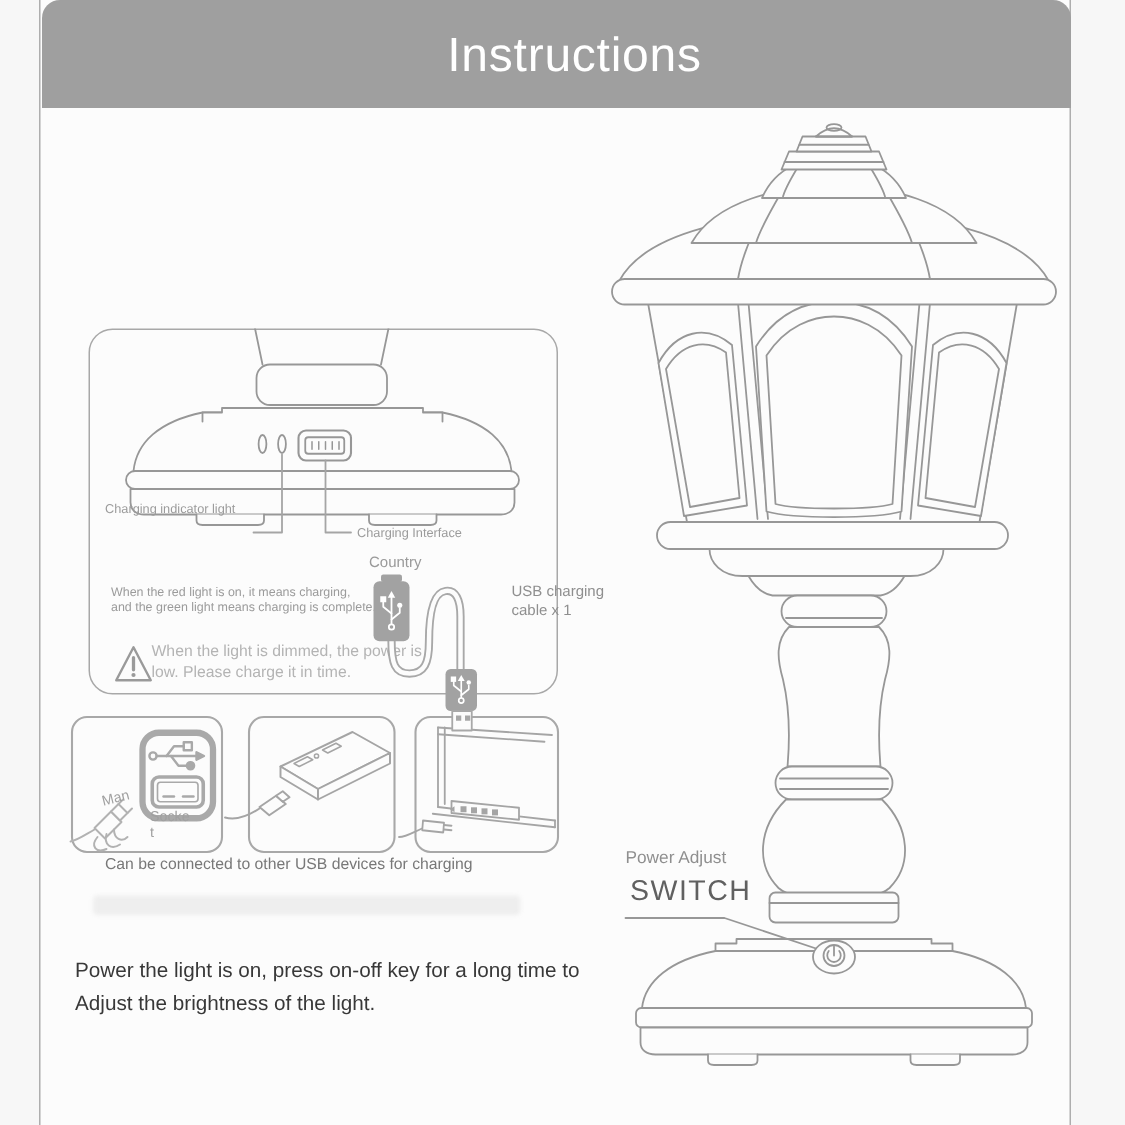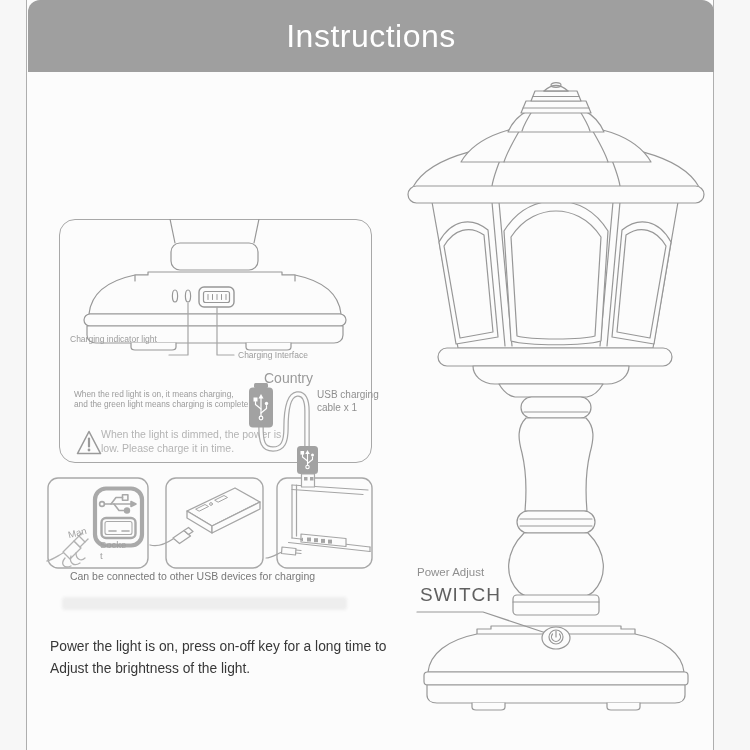--- a/index.html
+++ b/index.html
@@ -14,32 +14,33 @@
   #content-bg{left:27px;top:0;width:687px;height:750px;background:#fcfcfc;}
   .edge-line{top:0;width:1px;height:750px;background:#aeaeae;}
   #edge-left{left:26px;} #edge-right{left:713px;}
   #header-bar{
     left:28px;top:0;width:686px;height:72px;background:#9f9f9f;
     border-radius:12px 12px 0 0;
   }
   #page-title{
     width:100%;text-align:center;line-height:72px;font-size:32px;color:#ffffff;
     letter-spacing:0.5px;
+    padding-left:12px;
   }
   #charging-panel-box{
     left:59px;top:219px;width:311px;height:242px;
     border:1.5px solid #a8a8a8;border-radius:16px;background:transparent;
   }
   svg{display:block;}
   .lbl{color:#9b9b9b;font-size:8.5px;line-height:10px;}
   .note{color:#9b9b9b;font-size:8.3px;line-height:10px;}
   .warn{color:#b4b4b4;font-size:10.5px;line-height:13px;}
-  .cable-lbl{color:#8f8f8f;font-size:10px;line-height:12.5px;}
+  .cable-lbl{color:#8f8f8f;font-size:10px;line-height:12.5px;margin-left:24px;}
   .dev-lbl{color:#a0a0a0;font-size:9.5px;line-height:11px;}
-  #country-label{left:264px;top:370px;color:#9a9a9a;font-size:14px;text-align:center;}
+  #country-label{left:246px;top:370px;color:#9a9a9a;font-size:10px;text-align:center;}
   #devices-caption{left:40px;top:570px;width:305px;text-align:center;color:#787878;font-size:10.5px;}
   #watermark-bar{left:62px;top:597px;width:285px;height:13px;background:rgba(170,170,170,0.16);
     border-radius:3px;filter:blur(1.5px);}
   #power-switch-label{left:417px;top:566px;color:#8f8f8f;font-size:11.5px;}
   #switch-label{left:420px;top:584px;color:#606060;font-size:19px;letter-spacing:1px;}
   #usage-notes{left:50px;top:636px;width:345px;}
   #usage-notes p{margin:0;font-size:13.8px;line-height:22px;color:#383838;}
   #hand-label{left:68px;top:527px;transform:rotate(-14deg);}
   #socket-label-1{left:100px;top:539px;}
   #socket-label-2{left:100px;top:550px;}

